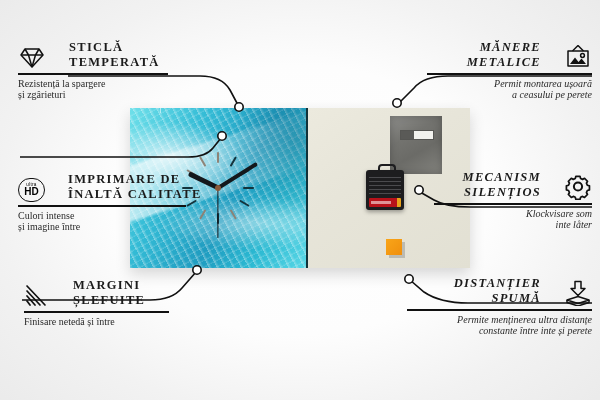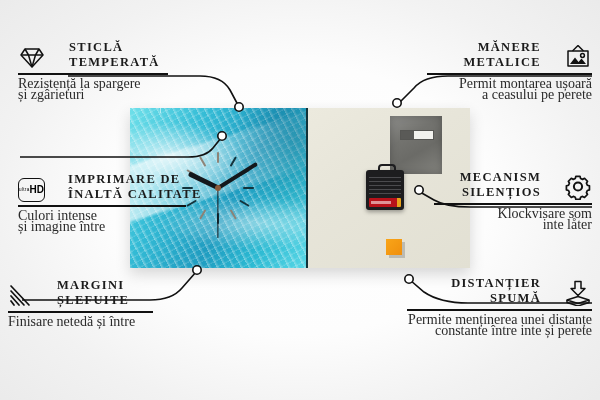--- a/index.html
+++ b/index.html
@@ -96,33 +96,33 @@
     background:linear-gradient(135deg,#f9a519,#ef8f0d);
     box-shadow:3px 3px 0 rgba(140,140,135,.45);
   }
   
   .callout{position:absolute;}
   .ctitle{
     font-size:12.5px;font-weight:bold;letter-spacing:1.3px;color:#1b1b1b;
     line-height:15px;text-transform:uppercase;white-space:nowrap;
   }
   .cdesc{
-    font-size:14px;color:#2a2a2a;line-height:11.5px;white-space:nowrap;
+    font-size:10px;color:#2a2a2a;line-height:11.5px;white-space:nowrap;
   }
   .rule{height:1.5px;background:#111;margin:3px 0 3px 0;}
   .ico{flex:0 0 auto;}
   .row{display:flex;align-items:flex-end;gap:23px;}
   .left .row{justify-content:flex-start;}
   .left .ctitle,.left .cdesc{text-align:left;}
   .right .row{justify-content:flex-end;}
-  .right .ctitle,.right .cdesc{text-align:right;}
+  .right .ctitle,.right .cdesc{text-align:right;font-style:italic;}
   svg{display:block;}
   .hdbox{
-    width:25px;height:22px;border:1.6px solid #111;border-radius:6px;
-    display:flex;flex-direction:row;align-items:center;justify-content:center;line-height:1;
+    width:25px;height:22px;border:1.6px solid #111;border-radius:12px;
+    display:flex;flex-direction:column;align-items:center;justify-content:center;line-height:1;
   }
   .hdbox .u{font-size:4.6px;letter-spacing:.3px;font-family:"Liberation Sans",sans-serif;}
   .hdbox .h{font-size:10px;font-weight:bold;font-family:"Liberation Sans",sans-serif;}
   #leader-layer{position:absolute;left:0;top:0;width:600px;height:400px;pointer-events:none;}
 </style>
 </head>
 <body>
 
 <div id="stage">
 
@@ -243,21 +243,21 @@
         <span>ÎNALTĂ CALITATE</span>
       </span>
     </div>
     <div class="rule"></div>
     <div class="cdesc">
       <span>Culori intense</span><br>
       <span>și imagine între</span>
     </div>
   </div>
 
-  <div class="callout left" style="left:8px;top:278px;width:145px">
+  <div class="callout left" style="left:24px;top:278px;width:145px">
     <div class="row">
       <span class="ico">
         <svg width="26" height="24" viewBox="0 0 26 24">
           <g stroke="#111" stroke-width="1.7" stroke-linecap="round">
             <path d="M3,2 L21,21"></path>
               <path d="M3,7 L16,21"></path>
               <path d="M3,12 L11,21"></path>
               <path d="M3,17 L6,21"></path>
           </g>
         </svg>
@@ -330,18 +330,18 @@
           <g fill="none" stroke="#111" stroke-width="1.5" stroke-linejoin="round">
             <path d="M11,1.5 h6 v7 h4 l-7,7 -7,-7 h4 Z"></path>
             <path d="M14,16.5 L25,20 L14,23.5 L3,20 Z"></path>
             <path d="M3,20 v2.5 L14,26 L25,22.5 V20"></path>
           </g>
         </svg>
       </span>
     </div>
     <div class="rule"></div>
     <div class="cdesc">
-      <span>Permite menținerea unei distanțe</span><br>
+      <span>Permite menținerea ultra distanțe</span><br>
       <span>constante între inte și perete</span>
     </div>
   </div>
 
 </div>
 
 </body></html>

